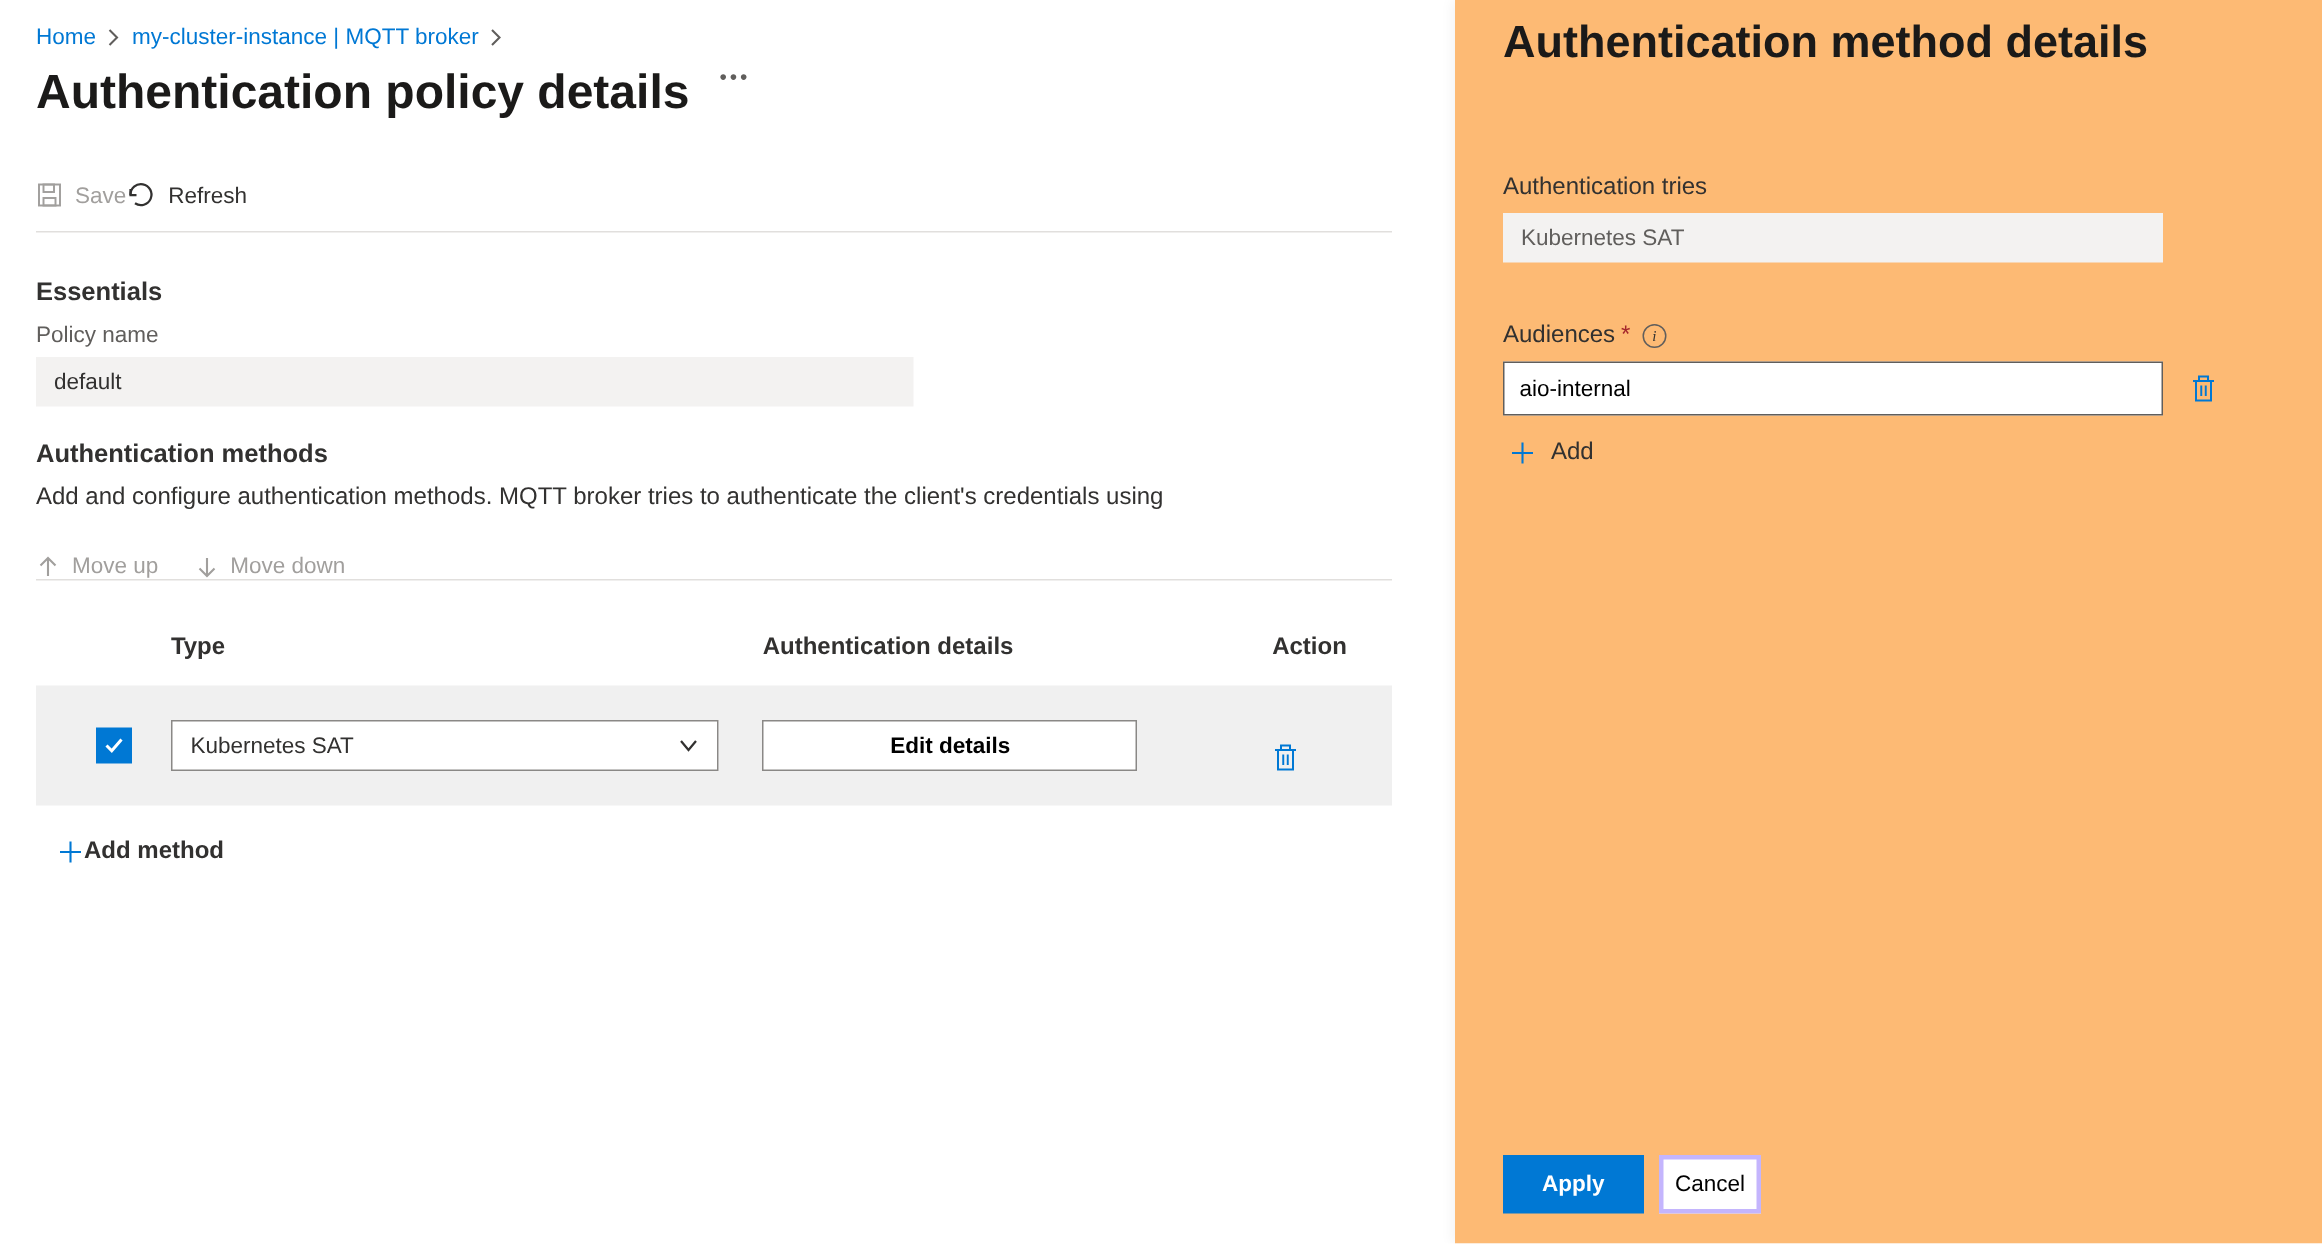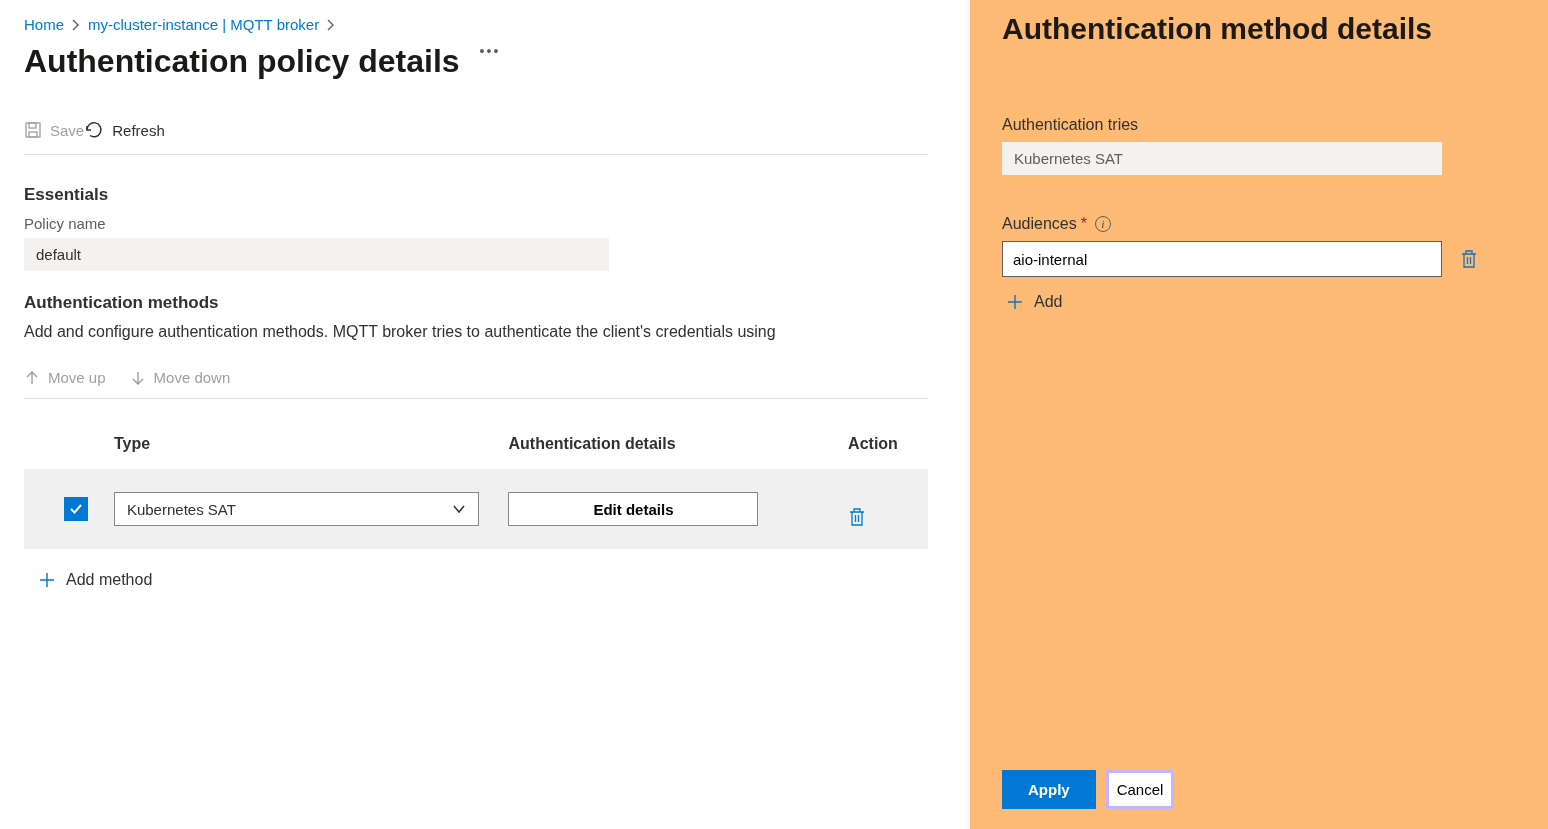--- a/index.html
+++ b/index.html
@@ -97,21 +97,20 @@
     .auth-desc {
       font-size: 16px;
       color: #323130;
       margin-top: 4px;
       white-space: nowrap;
     }
     .move-toolbar {
       display: flex;
       gap: 24px;
       margin-top: 28px;
-      padding-bottom: 12px;
       border-bottom: 1px solid #e1dfdd;
       margin-right: 620px;
     }
     .move-btn {
       display: flex;
       align-items: center;
       gap: 8px;
       color: #a19f9d;
       font-size: 15px;
       background: none;
@@ -169,25 +168,25 @@
       cursor: pointer;
     }
     .delete-icon {
       color: #0078d4;
       cursor: pointer;
       margin-left: 14px;
     }
     .add-method {
       display: flex;
       align-items: center;
-      gap: 10px;
       margin-top: 22px;
       padding-left: 14px;
       font-size: 16px;
       cursor: pointer;
+      font-weight: bold;
     }
     .add-method .plus { color: #0078d4; }
 
     
     .panel {
       position: absolute;
       top: 0;
       right: 0;
       width: 578px;
       height: 100%;

